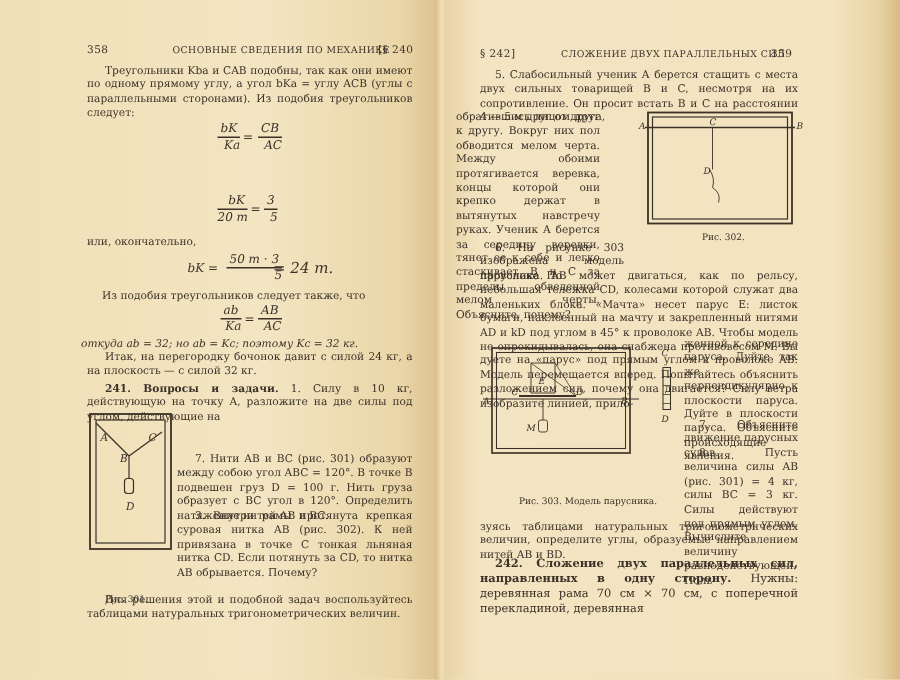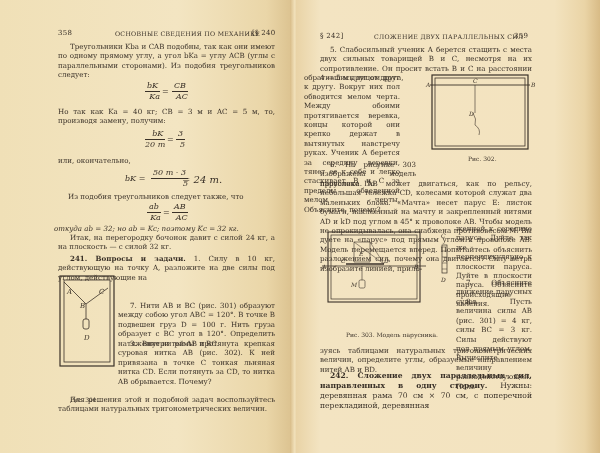--- a/index.html
+++ b/index.html
@@ -43,21 +43,20 @@
   <div class="frac" style="left:145px;top:81px;">
     <div class="n">bK</div>
       <div class="d">Ka</div>
   </div>
   <div class="abs" style="left:162px;top:87px;font-size:8px;">=</div>
   <div class="frac" style="left:172px;top:81px;">
     <div class="n">CB</div>
       <div class="d">AC</div>
   </div>
 
-  <div class="abs t" style="left:58px;top:107px;width:217px;">Но так как Ka = 40 кг; CB = 3 м и AC = 5 м, то, производя замену, получим:</div>
 
   <div class="frac" style="left:145px;top:129px;">
     <div class="n">bK</div>
       <div class="d">20 т</div>
   </div>
   <div class="abs" style="left:167px;top:135px;font-size:8px;">=</div>
   <div class="frac" style="left:176px;top:129px;">
     <div class="n">3</div>
       <div class="d">5</div>
   </div>

